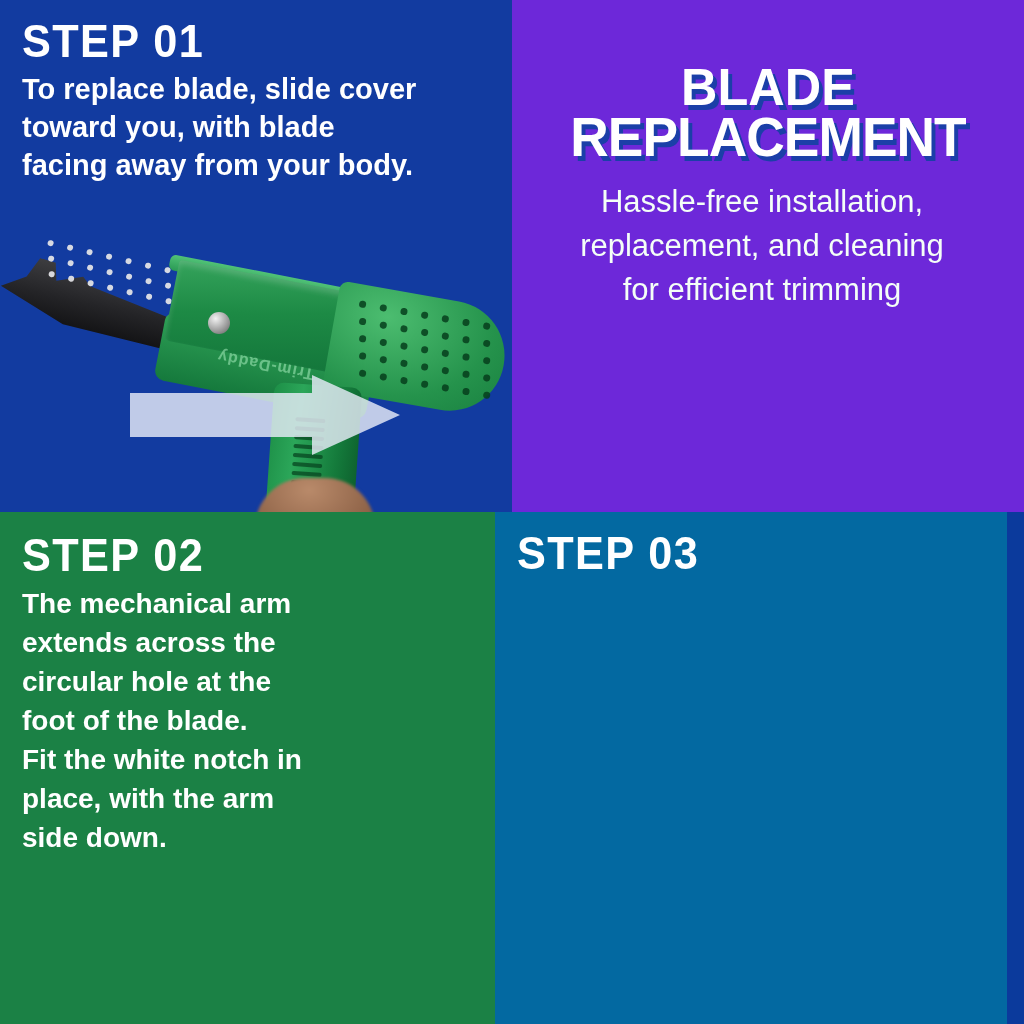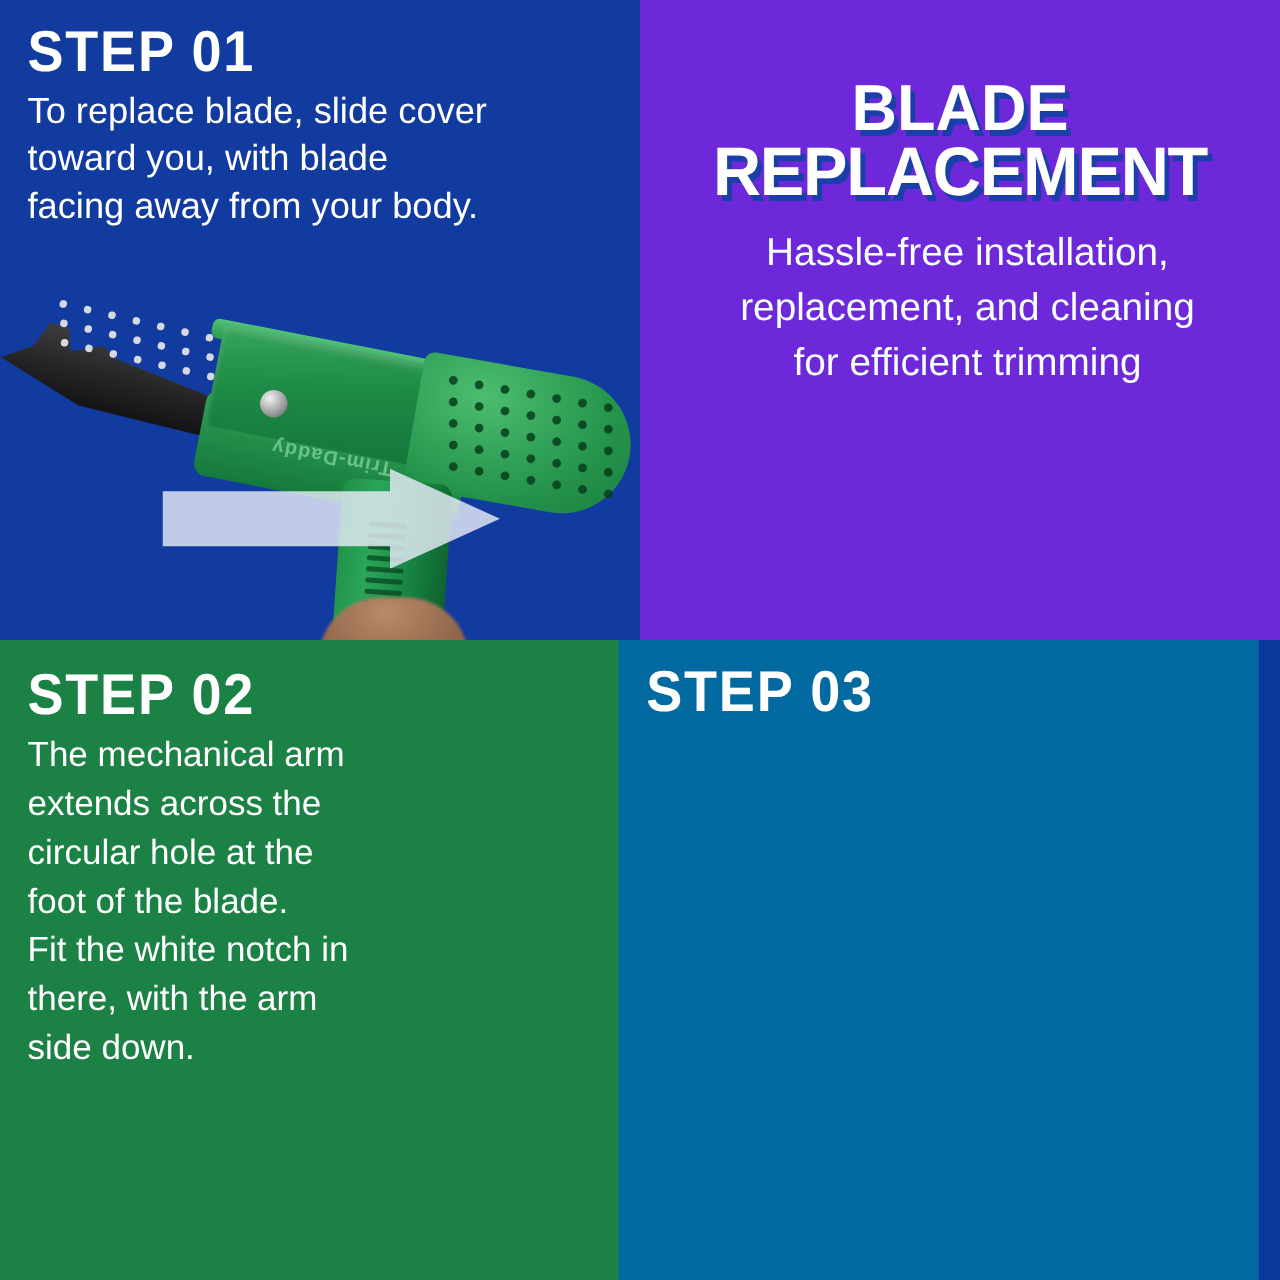--- a/index.html
+++ b/index.html
@@ -19,39 +19,39 @@
     position:absolute;left:22px;top:18px;
     color:#ffffff;
     font-size:46px;line-height:46px;
     font-weight:800;letter-spacing:1.5px;
     font-family:"Liberation Sans","DejaVu Sans",sans-serif;
     transform:scaleX(.94);transform-origin:left top;
     white-space:nowrap;
   }
   .step-body{
     position:absolute;left:22px;top:70px;width:440px;
-    color:#ffffff;font-size:29px;line-height:38px;font-weight:400;
+    color:#ffffff;font-size:29px;line-height:38px;font-weight:700;
     white-space:pre-line;
   }
   .q-bl .step-head{top:20px;}
   .q-bl .step-body{top:72px;width:320px;font-size:28px;line-height:39px;}
   .q-br .step-head{top:18px;}
   .q-br .step-body{top:70px;width:400px;}
 
   
   .title-wrap{position:absolute;left:0;top:62px;width:512px;text-align:center;}
   .big-title{
     position:relative;color:#ffffff;
     font-size:52px;line-height:50px;font-weight:800;letter-spacing:0px;
     text-shadow:4px 5px 0 #1b3fa8;
     transform:scaleX(.97);
   }
   .big-title .l2{font-size:55px;letter-spacing:-1px;display:block;}
   .sub-title{
-    position:absolute;left:12px;top:118px;width:500px;text-align:center;
+    position:absolute;left:0;top:118px;width:500px;text-align:center;
     color:#f4fff7;font-size:31px;line-height:44px;font-weight:400;
     white-space:pre-line;
   }
 
   
   .photo{position:absolute;}
 
   
   .p1-blade{
     position:absolute;left:2px;top:250px;width:230px;height:62px;
@@ -232,21 +232,21 @@
       <div class="holes" id="p2dots"></div>
 
     </div>
 
     <div class="step-head">STEP 02</div>
     <div class="step-body">The mechanical arm
 extends across the
 circular hole at the
 foot of the blade.
 Fit the white notch in
-there, with the arm
+place, with the arm
 side down.</div>
   </div>
 
   <div class="quad q-br">
 
     <div class="photo">
 
       <div class="holes" id="p3blade"></div>
 
     </div>

